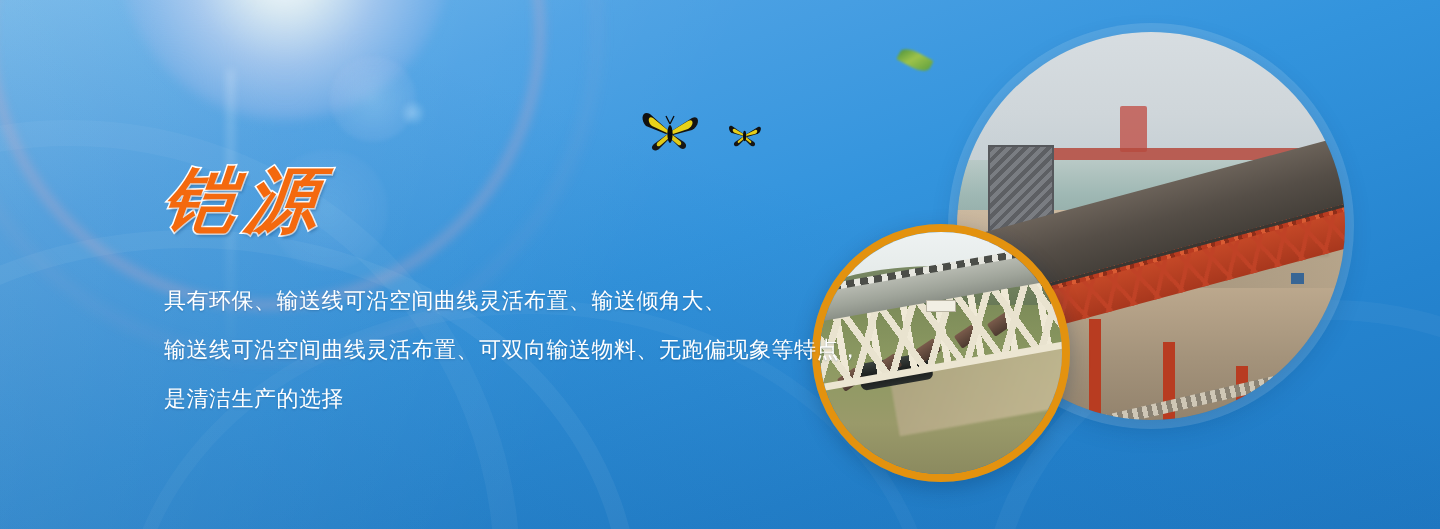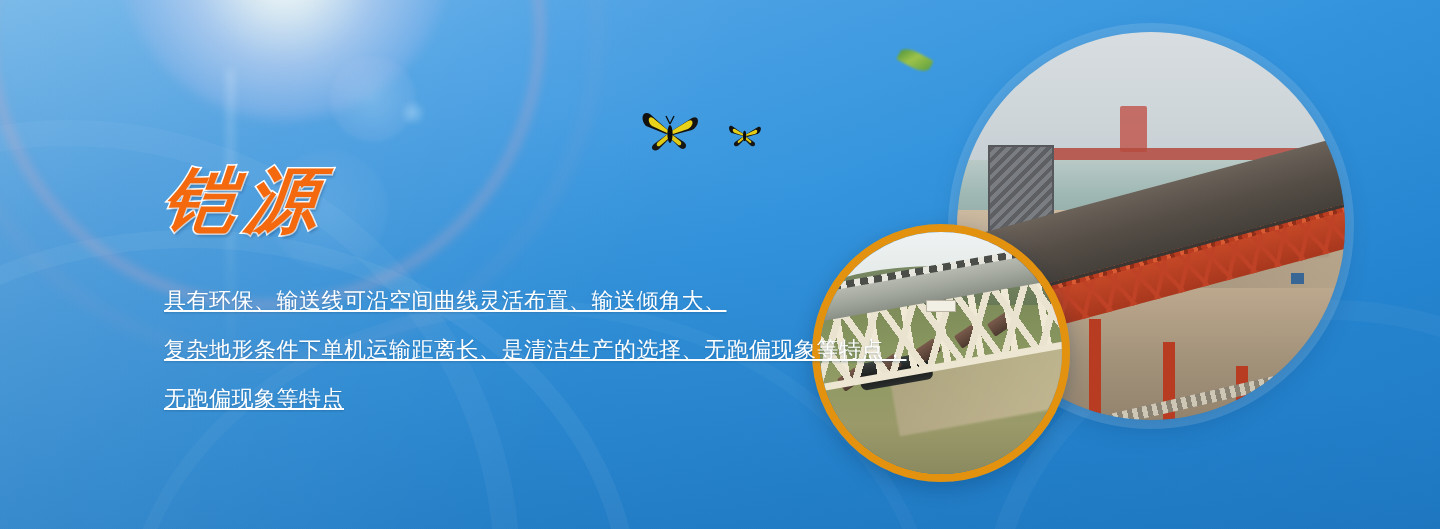--- a/index.html
+++ b/index.html
@@ -115,21 +115,20 @@
   }
 
   .desc{ margin-top:40px; }
   .desc-line{
     color:#ffffff;
     font-size:22px;
     line-height:49px;
     letter-spacing:0.5px;
     white-space:nowrap;
     text-shadow:0 1px 2px rgba(0,60,110,.28);
-    text-decoration:underline;
   }
 
   
   .butterfly{ position:absolute; }
   .bf-big{ left:640px; top:108px; width:62px; height:48px; }
   .bf-small{ left:728px; top:122px; width:34px; height:26px; }
 
   
   .leaf{
     position:absolute; left:898px; top:52px;
@@ -365,18 +364,18 @@
     </div>
   </div>
 
   <div class="text-block">
     <div class="logo-row">
       <div class="brand">铠源</div>
     </div>
 
     <div class="desc">
       <div class="desc-line">具有环保、输送线可沿空间曲线灵活布置、输送倾角大、</div>
-      <div class="desc-line">复杂地形条件下单机运输距离长、是清洁生产的选择、无跑偏现象等特点，</div>
-      <div class="desc-line">无跑偏现象等特点</div>
+      <div class="desc-line">输送线可沿空间曲线灵活布置、可双向输送物料、无跑偏现象等特点，</div>
+      <div class="desc-line">是清洁生产的选择</div>
     </div>
   </div>
 
 </div>
 
 </body></html>

